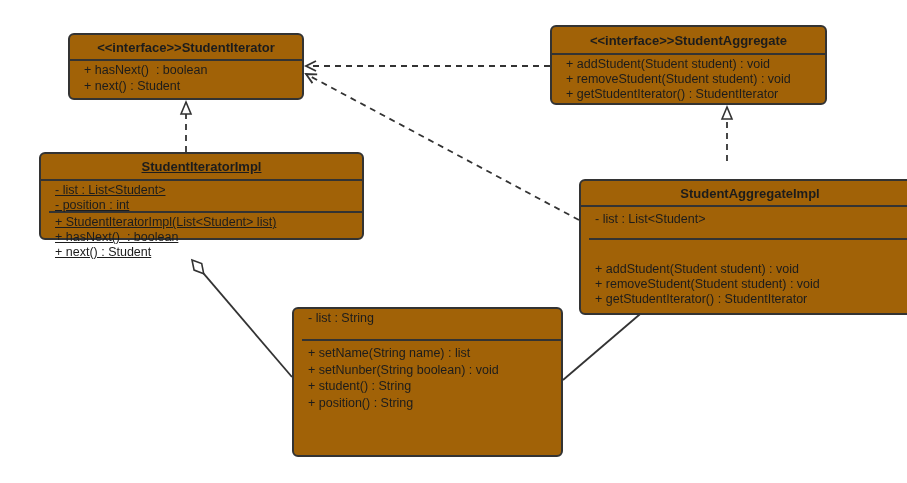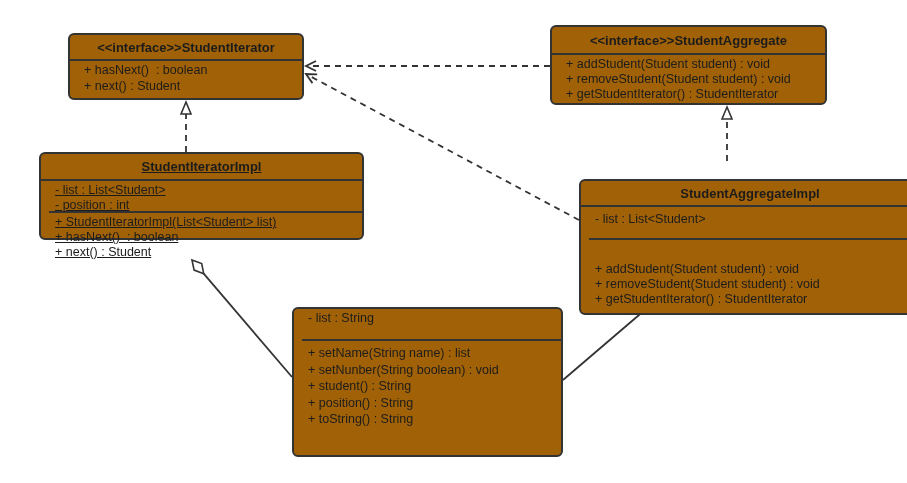--- a/index.html
+++ b/index.html
@@ -135,17 +135,16 @@
 
   <div class="uml-class" id="box-student">
     <div class="uml-section attrs with-divider">
       <div class="member">- list : String</div>
     </div>
     <div class="uml-section methods">
       <div class="member">+ setName(String name) : list</div>
       <div class="member">+ setNunber(String boolean) : void</div>
       <div class="member">+ student() : String</div>
       <div class="member">+ position() : String</div>
-      <div class="member">+ toString() : String</div>
     </div>
   </div>
 
 </div>
 
 </body></html>

